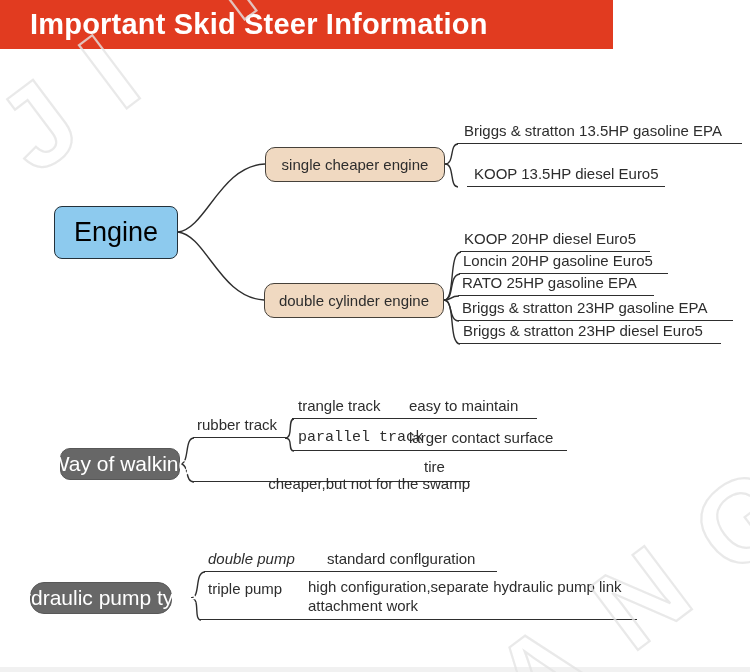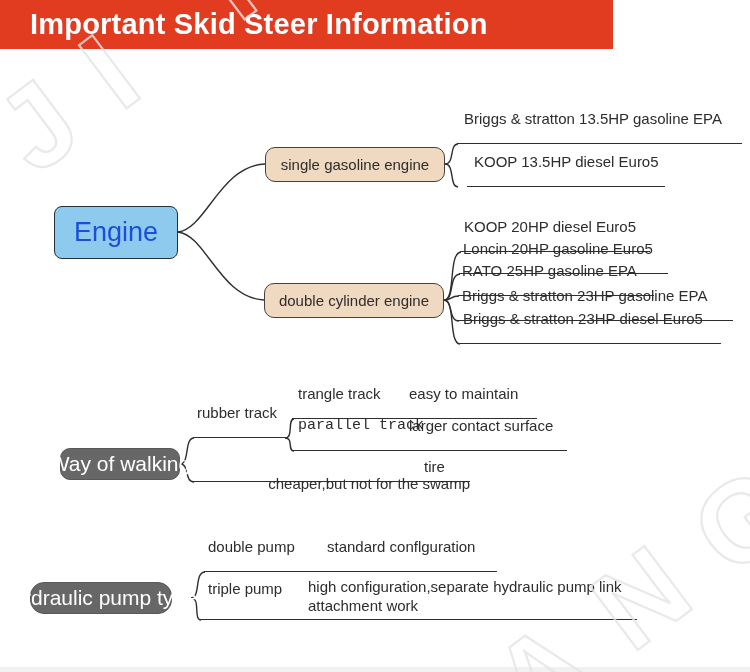--- a/index.html
+++ b/index.html
@@ -24,35 +24,35 @@
   
   #wires{position:absolute;left:0;top:0;z-index:2;pointer-events:none;}
   #wires path{fill:none;stroke:#2e2e2e;stroke-width:1.4;}
   
   .node{
     position:absolute;box-sizing:border-box;display:flex;align-items:center;justify-content:center;
     white-space:nowrap;z-index:3;
   }
   .node-root{
     background:#8dcaee;border:1.6px solid #24313a;border-radius:8px;
-    color:#1d4ed8;font-size:27px;
+    color:#000000;font-size:27px;
   }
   .node-branch{
     background:#f0d9c1;border:1.5px solid #46413a;border-radius:10px;
     color:#2d2d2d;font-size:15px;
   }
   .node-cat{
     background:#676767;border:1px solid #585858;border-radius:10px;
     color:#ffffff;font-size:21px;
   }
   
   .leaf{
     position:absolute;box-sizing:border-box;height:24px;
     border-bottom:1.4px solid #2e2e2e;
-    display:flex;align-items:flex-end;padding-bottom:16px;
+    display:flex;align-items:flex-end;padding-bottom:4px;
     font-size:15px;line-height:17px;color:#2d2d2d;white-space:nowrap;z-index:3;
   }
   .leaf .lbl{flex:none;}
   .leaf.tall{height:43px;align-items:flex-start;padding-bottom:0;white-space:normal;}
   .leaf.tall .lbl{width:100px;padding-top:3px;}
   .leaf.tall .desc{flex:1;line-height:19px;}
   
   .bottom-strip{position:absolute;left:0;bottom:0;width:750px;height:5px;background:#f1f1f1;z-index:1;}
 </style>
 </head>
@@ -83,21 +83,21 @@
     <path d="M285 438 C294 438 287 451 294 451"></path>
     <path d="M191 598 C201 598 194 572 205 572"></path>
     <path d="M191 598 C201 598 193 620 201 620"></path>
   </svg>
 
   <div class="node node-root" style="left:54px;top:206px;width:124px;height:53px;">
     <span>Engine</span>
   </div>
 
   <div class="node node-branch" style="left:265px;top:147px;width:180px;height:35px;">
-    <span>single gasoline engine</span>
+    <span>single cheaper engine</span>
   </div>
 
   <div class="node node-branch" style="left:264px;top:283px;width:180px;height:35px;">
     <span>double cylinder engine</span>
   </div>
 
   <div class="leaf" style="left:457px;top:120px;width:285px;padding-left:7px;">
     <span class="lbl">Briggs &amp; stratton 13.5HP gasoline EPA</span>
   </div>
   <div class="leaf" style="left:467px;top:163px;width:198px;padding-left:7px;align-items:flex-end;">
@@ -139,21 +139,21 @@
   <div class="leaf" style="left:193px;top:458px;width:277px;padding-left:15px;flex-direction:column;">
     <span class="lbl" style="width:46px;">tire</span>
     <span class="desc">cheaper,but not for the swamp</span>
   </div>
 
   <div class="node node-cat" style="left:30px;top:582px;width:142px;height:32px;border-radius:14px;">
     <span>Hydraulic pump type</span>
   </div>
 
   <div class="leaf" style="left:204px;top:548px;width:293px;padding-left:4px;">
-    <span class="lbl" style="width:119px;">double pump</span>
+    <span class="lbl" style="width:119px;font-style:italic;">double pump</span>
     <span class="desc">standard conflguration</span>
   </div>
   <div class="leaf tall" style="left:200px;top:577px;width:437px;padding-left:8px;">
     <span class="lbl">triple pump</span>
     <span class="desc">high configuration,separate hydraulic pump link attachment work</span>
   </div>
 
   <div class="bottom-strip"></div>
 </div>
 

